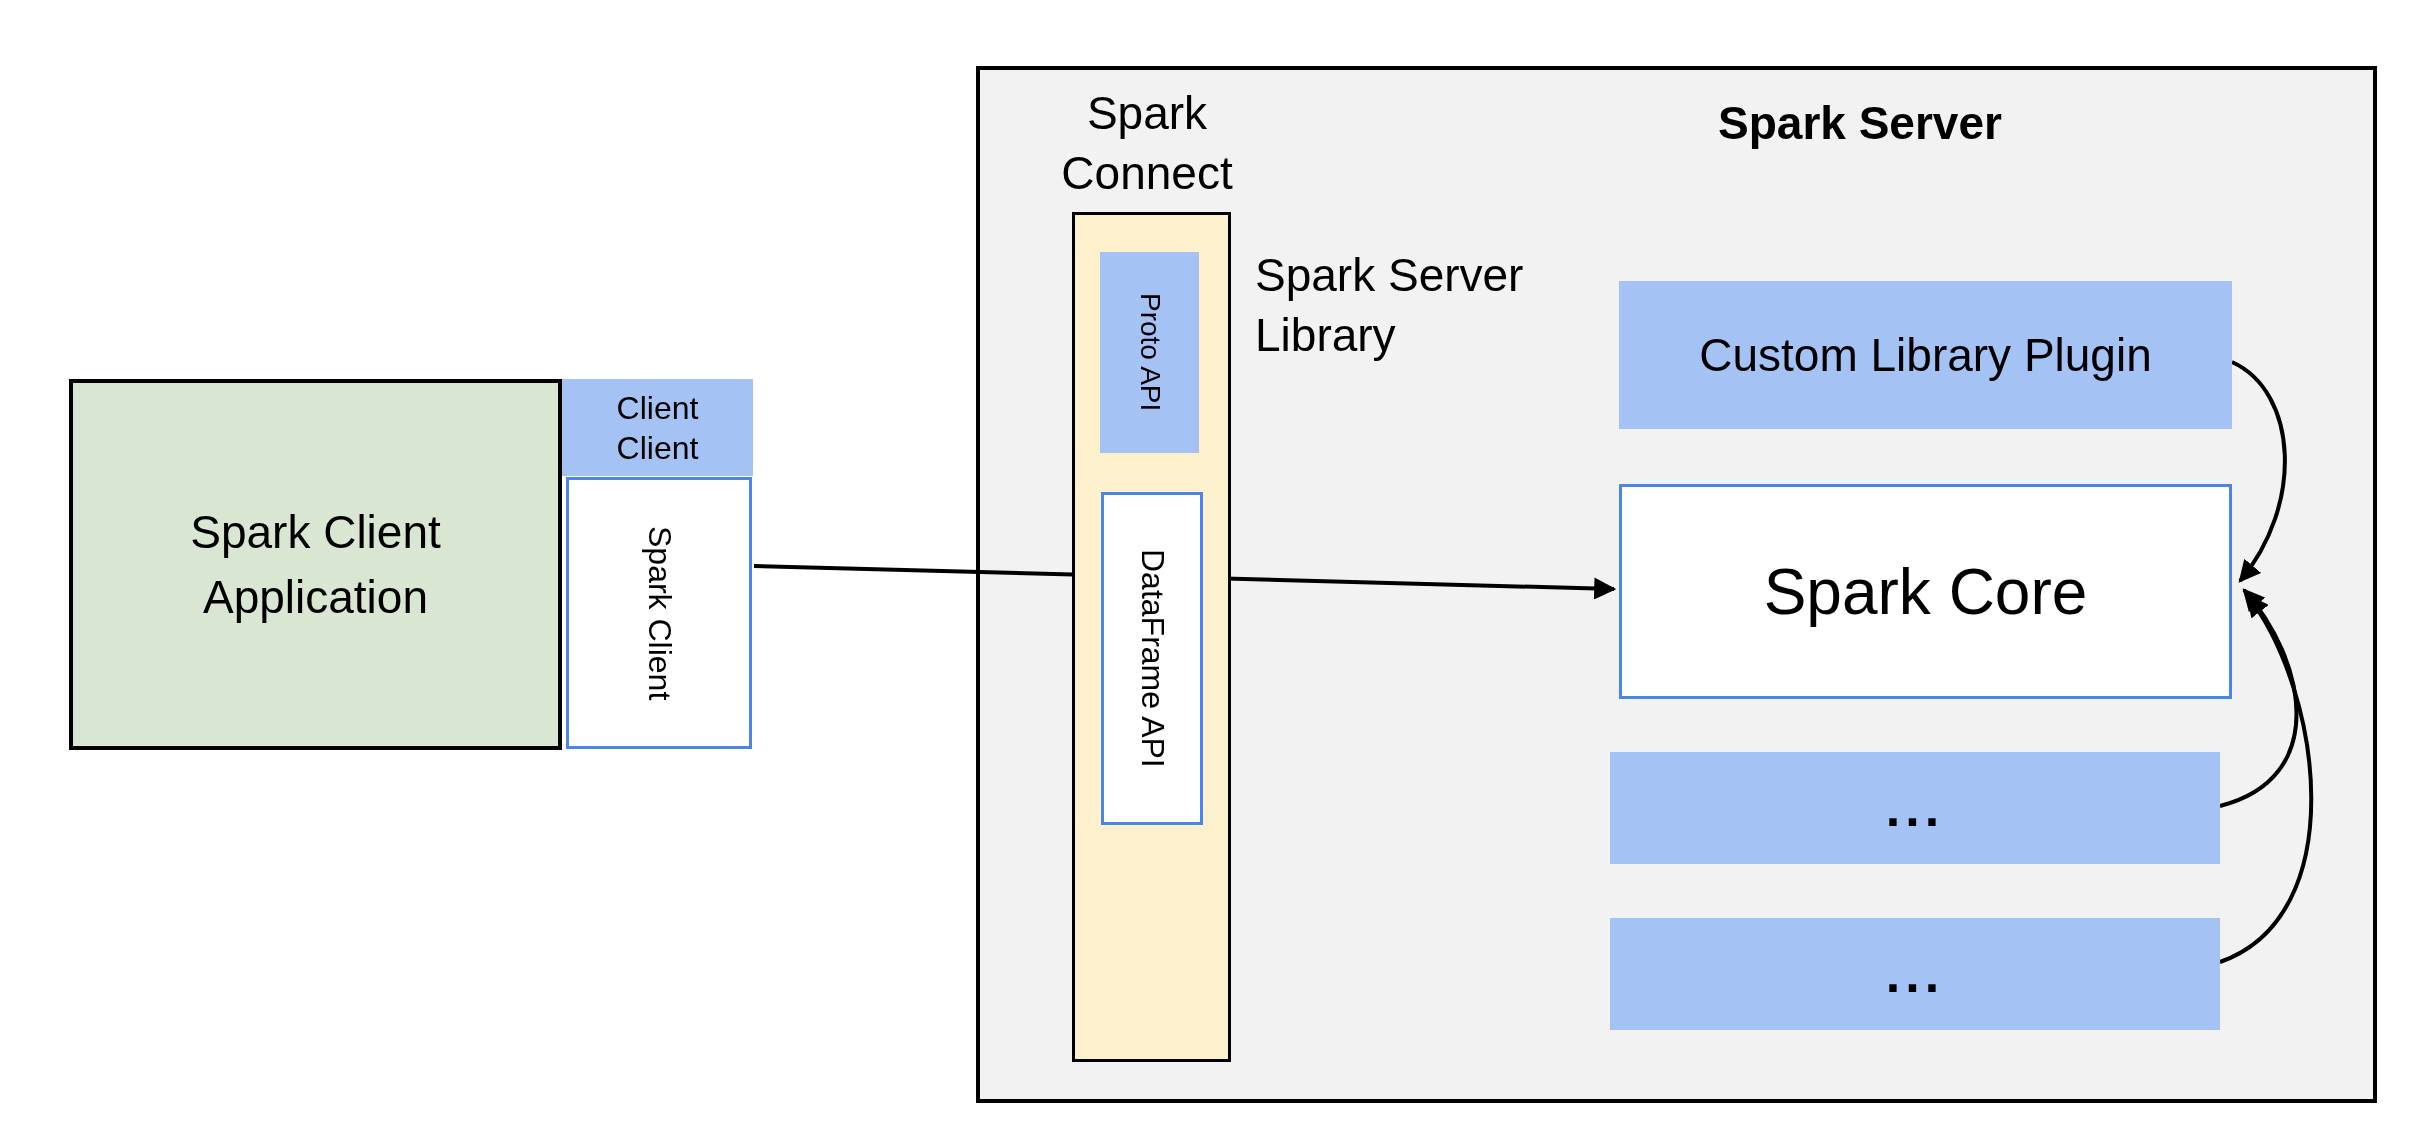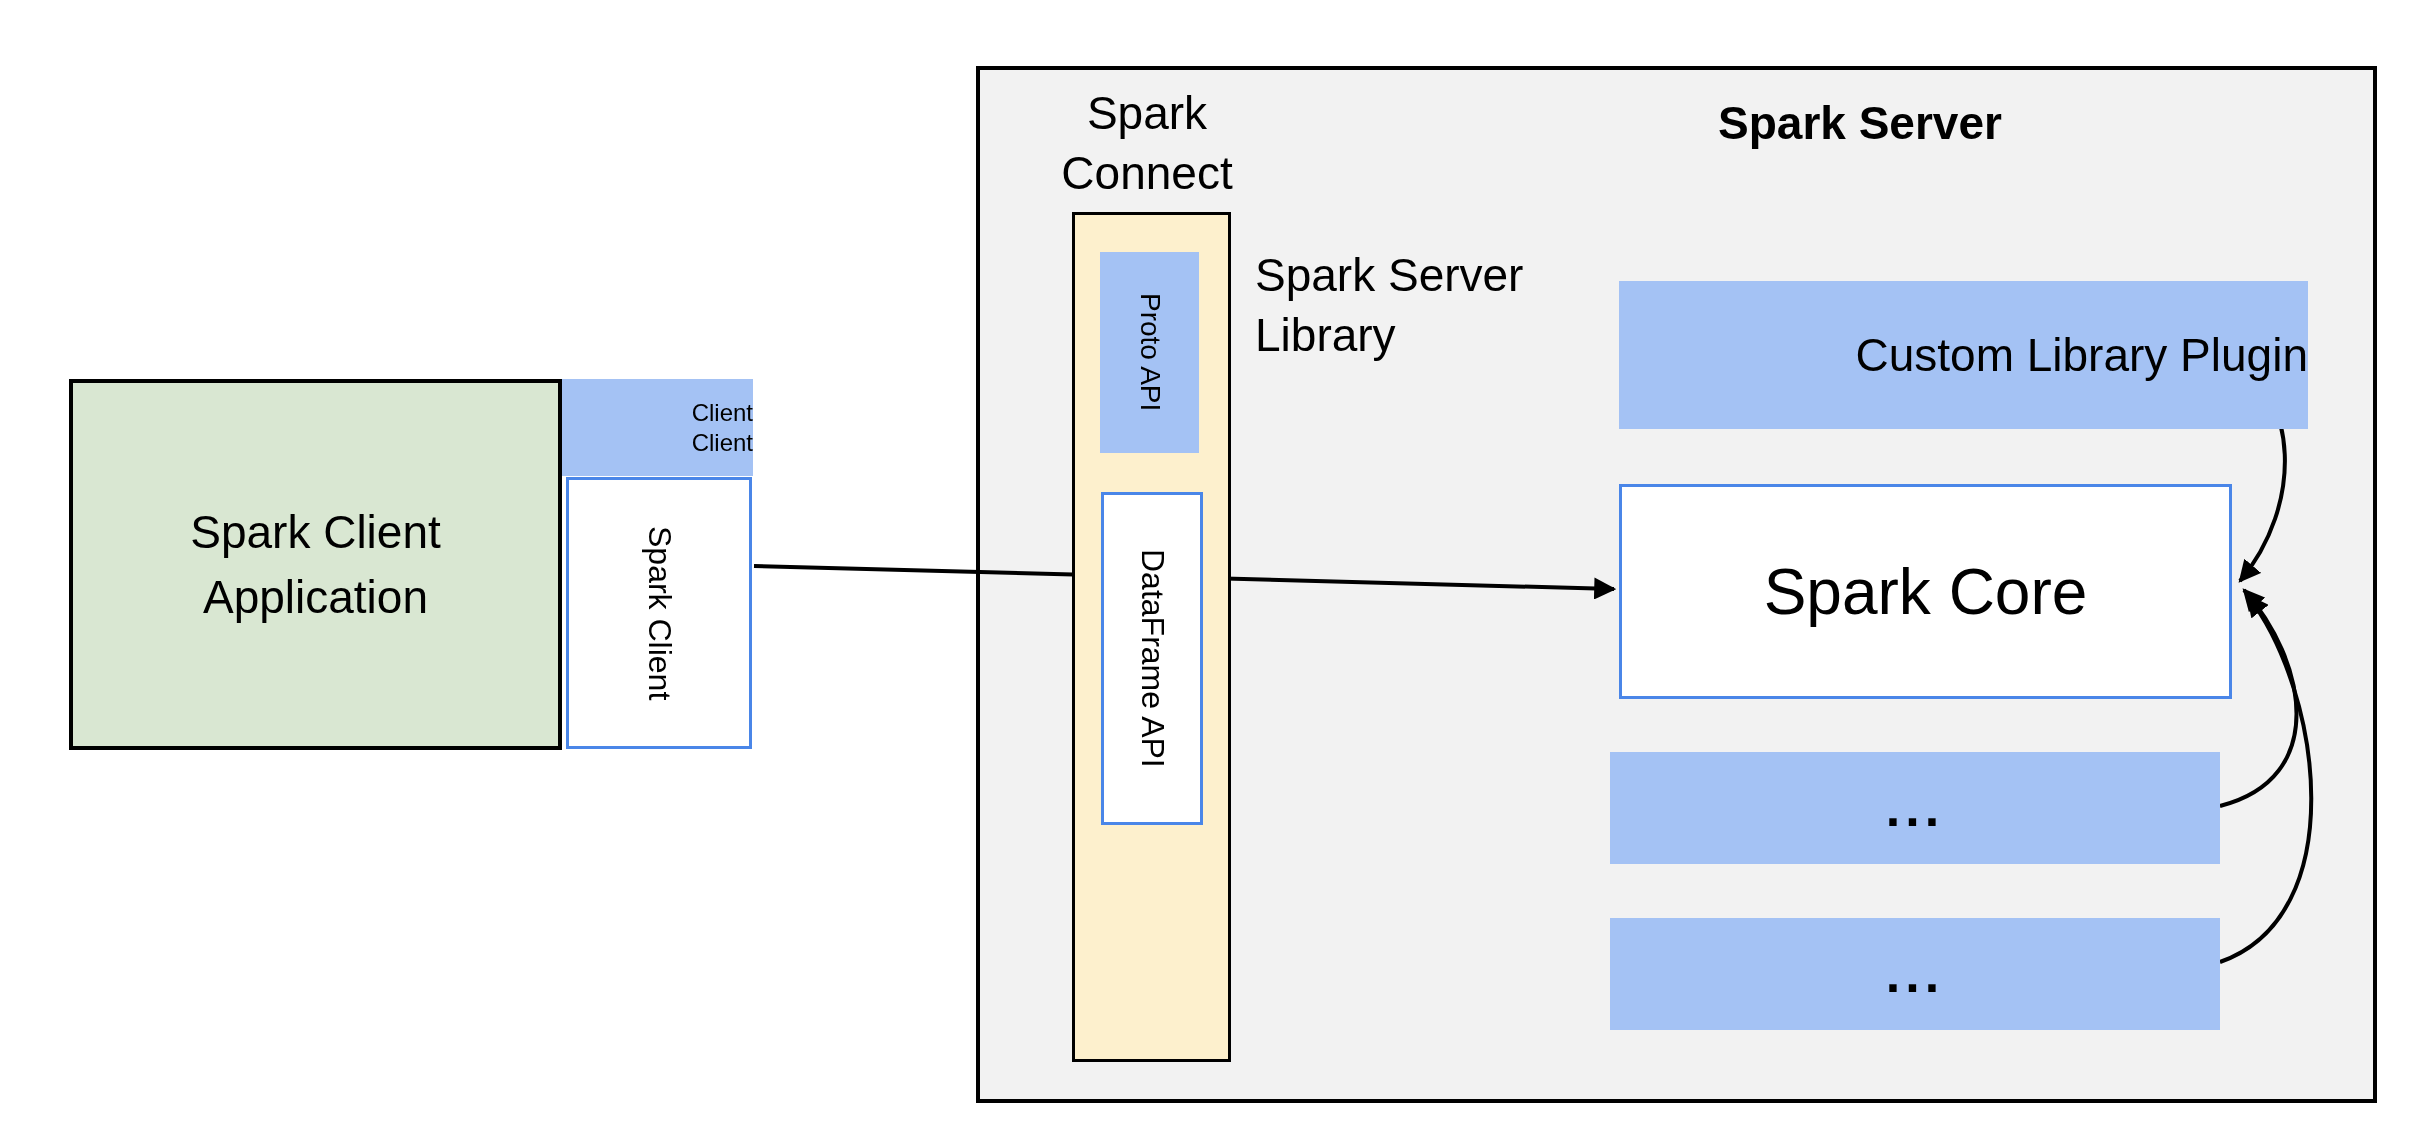--- a/index.html
+++ b/index.html
@@ -14,36 +14,36 @@
   .gray-panel{left:976px;top:66px;width:1401px;height:1037px;background:#f2f2f2;border:4px solid #000;}
 
   .label{line-height:1.3;text-align:center;font-size:46px;}
   .lbl-connect{left:1002px;top:76px;width:290px;margin-top:8px;}
   .lbl-server-title{left:1560px;top:94px;width:600px;font-weight:bold;}
   .lbl-server-library{left:1255px;top:246px;width:360px;text-align:left;}
 
   .green-box{left:69px;top:379px;width:493px;height:371px;background:#d9e7d2;border:4px solid #000;
     display:flex;align-items:center;justify-content:center;text-align:center;font-size:46px;line-height:1.4;}
   .pkg-box{left:562px;top:379px;width:191px;height:97px;background:#a4c2f4;
-    display:flex;align-items:center;justify-content:flex-end;text-align:center;font-size:24px;line-height:1.25;}
+    display:flex;align-items:center;justify-content:center;text-align:center;font-size:32px;line-height:1.25;}
   .white-box{background:#ffffff;border:3px solid #4a86e8;}
   .client-box{left:566px;top:477px;width:186px;height:272px;display:flex;align-items:center;justify-content:center;}
 
   .yellow-box{left:1072px;top:212px;width:159px;height:850px;background:#fdf0cd;border:3px solid #000;}
   .proto-box{left:1100px;top:252px;width:99px;height:201px;background:#a4c2f4;
     display:flex;align-items:center;justify-content:center;}
   .df-box{left:1101px;top:492px;width:102px;height:333px;display:flex;align-items:center;justify-content:center;}
 
   .vtext{writing-mode:vertical-rl;text-orientation:mixed;white-space:nowrap;}
   .vt-client{font-size:32px;}
   .vt-proto{font-size:28px;}
   .vt-df{font-size:32px;}
 
-  .plugin-box{left:1619px;top:281px;width:689px;height:148px;background:#a4c2f4;
-    display:flex;align-items:center;justify-content:flex-end;font-size:46px;}
+  .plugin-box{left:1619px;top:281px;width:613px;height:148px;background:#a4c2f4;
+    display:flex;align-items:center;justify-content:center;font-size:46px;}
   .core-box{left:1619px;top:484px;width:613px;height:215px;
     display:flex;align-items:center;justify-content:center;font-size:64px;}
   .more-box{background:#a4c2f4;display:flex;align-items:center;justify-content:center;
     font-size:52px;font-weight:700;letter-spacing:5px;}
   .more1{left:1610px;top:752px;width:610px;height:112px;}
   .more2{left:1610px;top:918px;width:610px;height:112px;}
 
   svg.arrows{left:0;top:0;width:2435px;height:1135px;pointer-events:none;}
 </style>
 </head>

